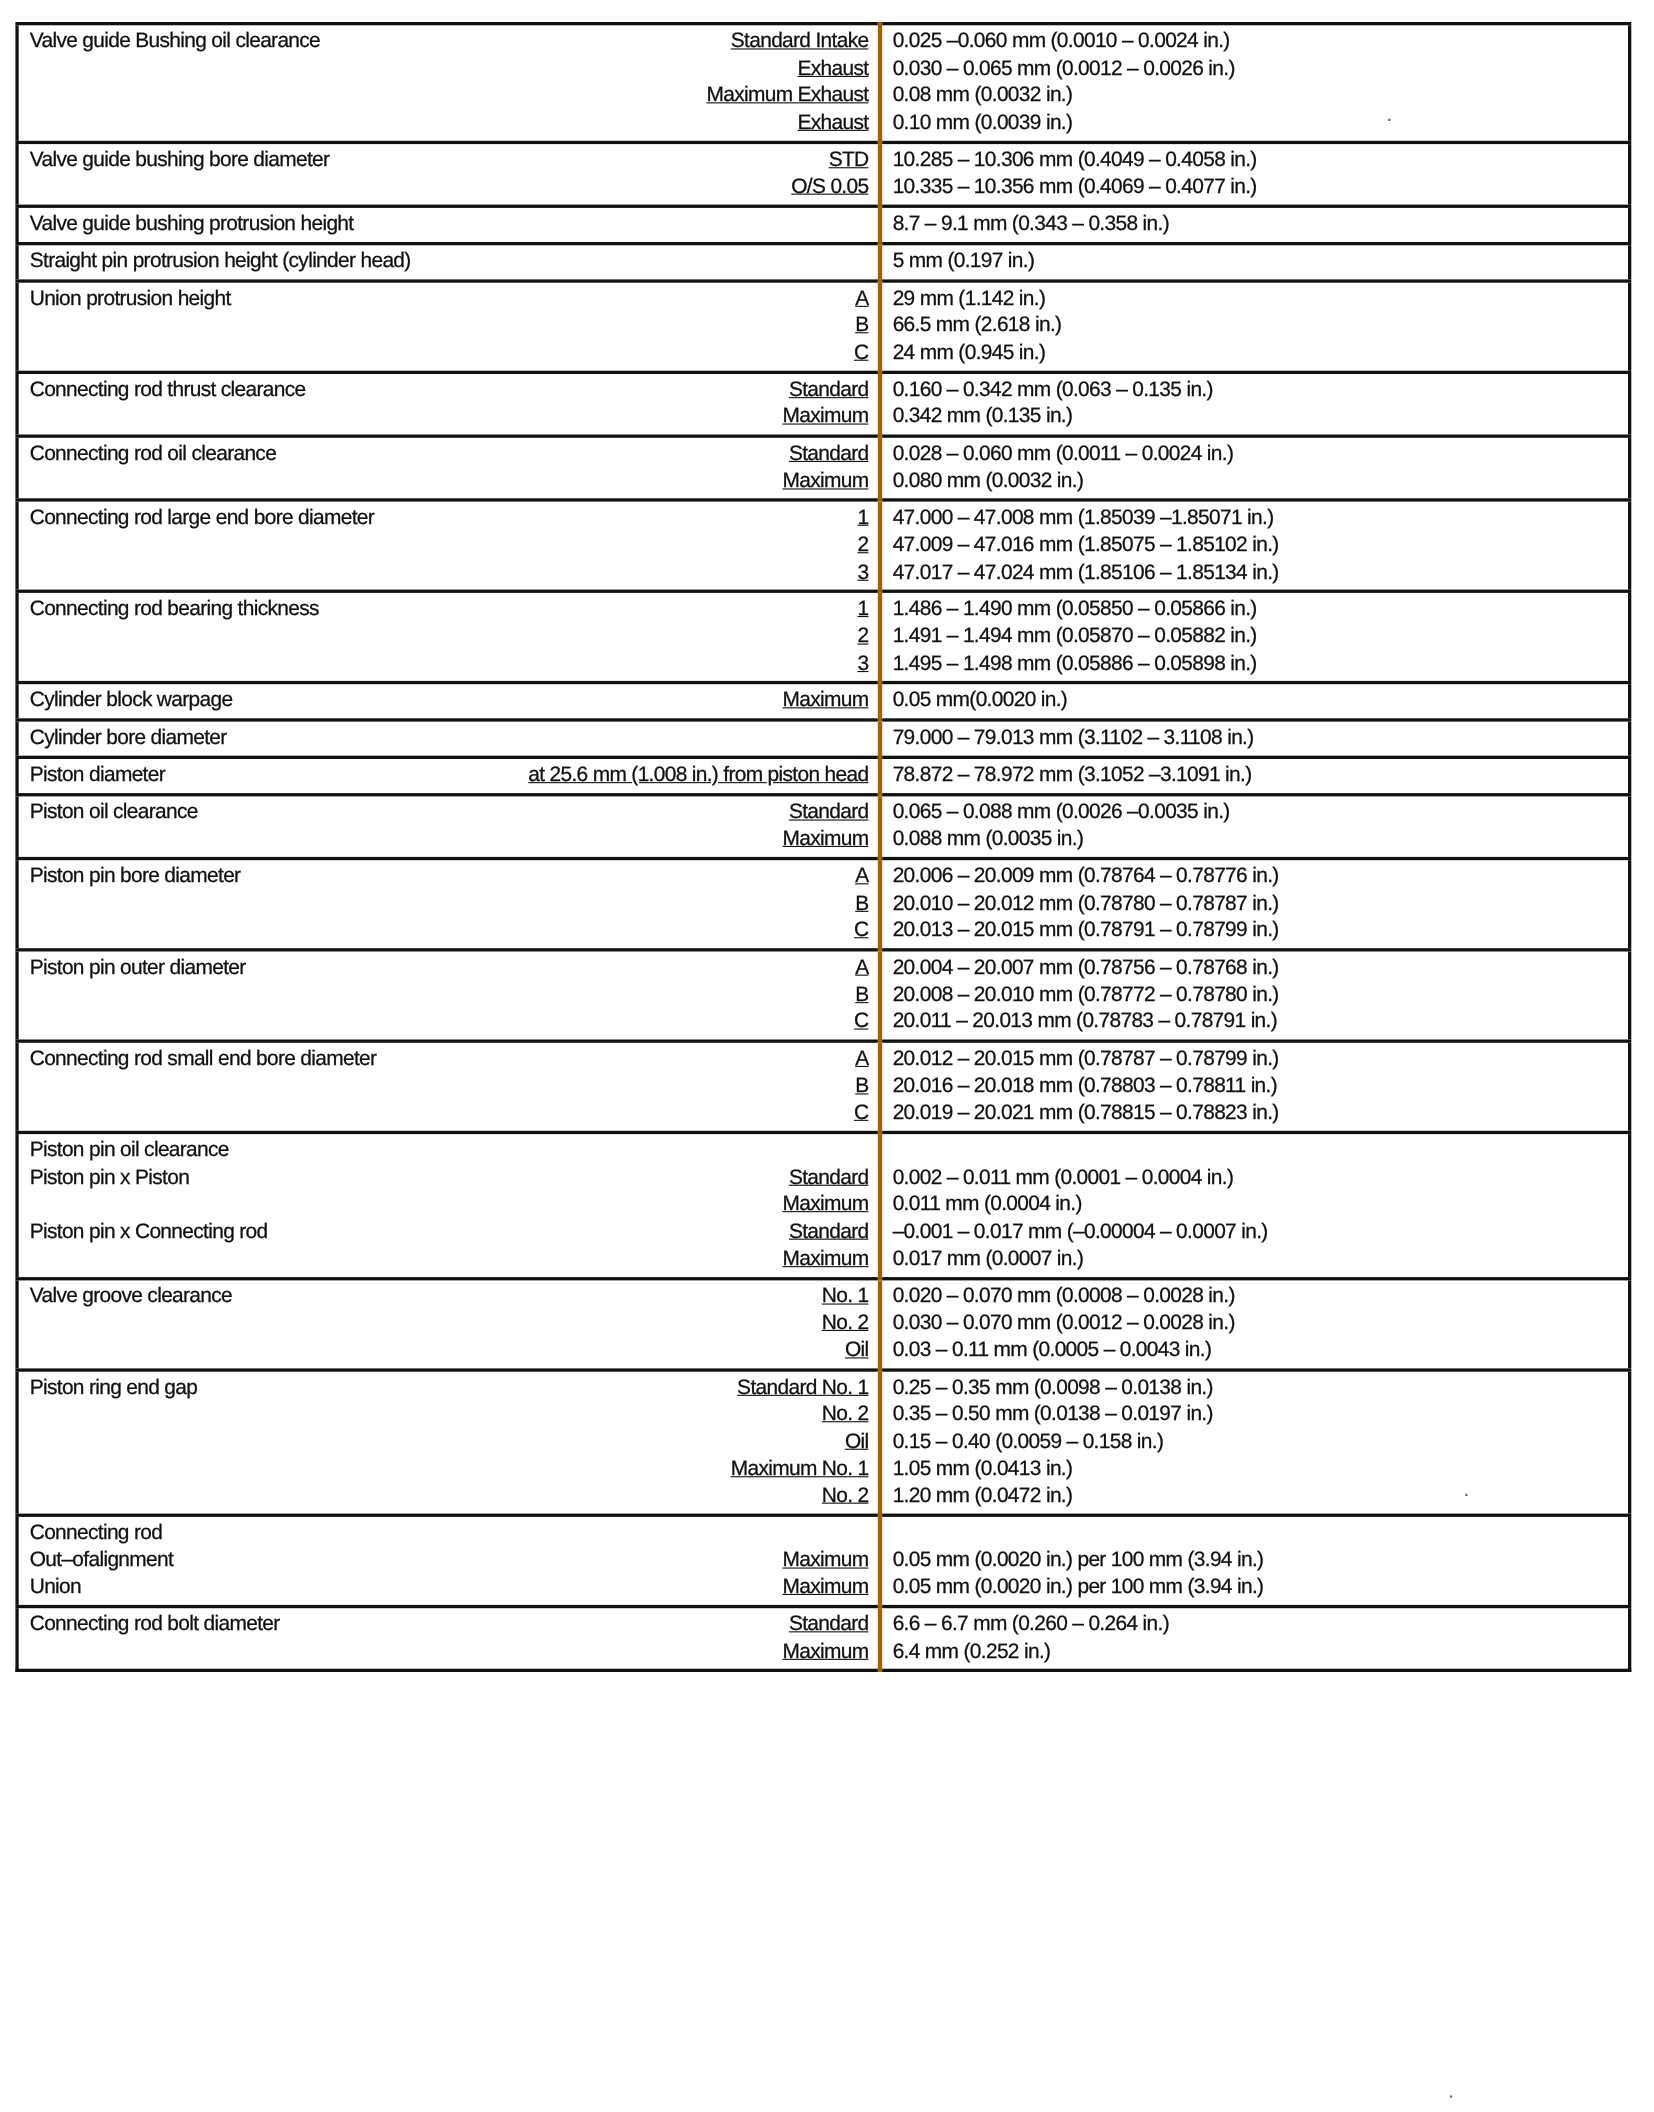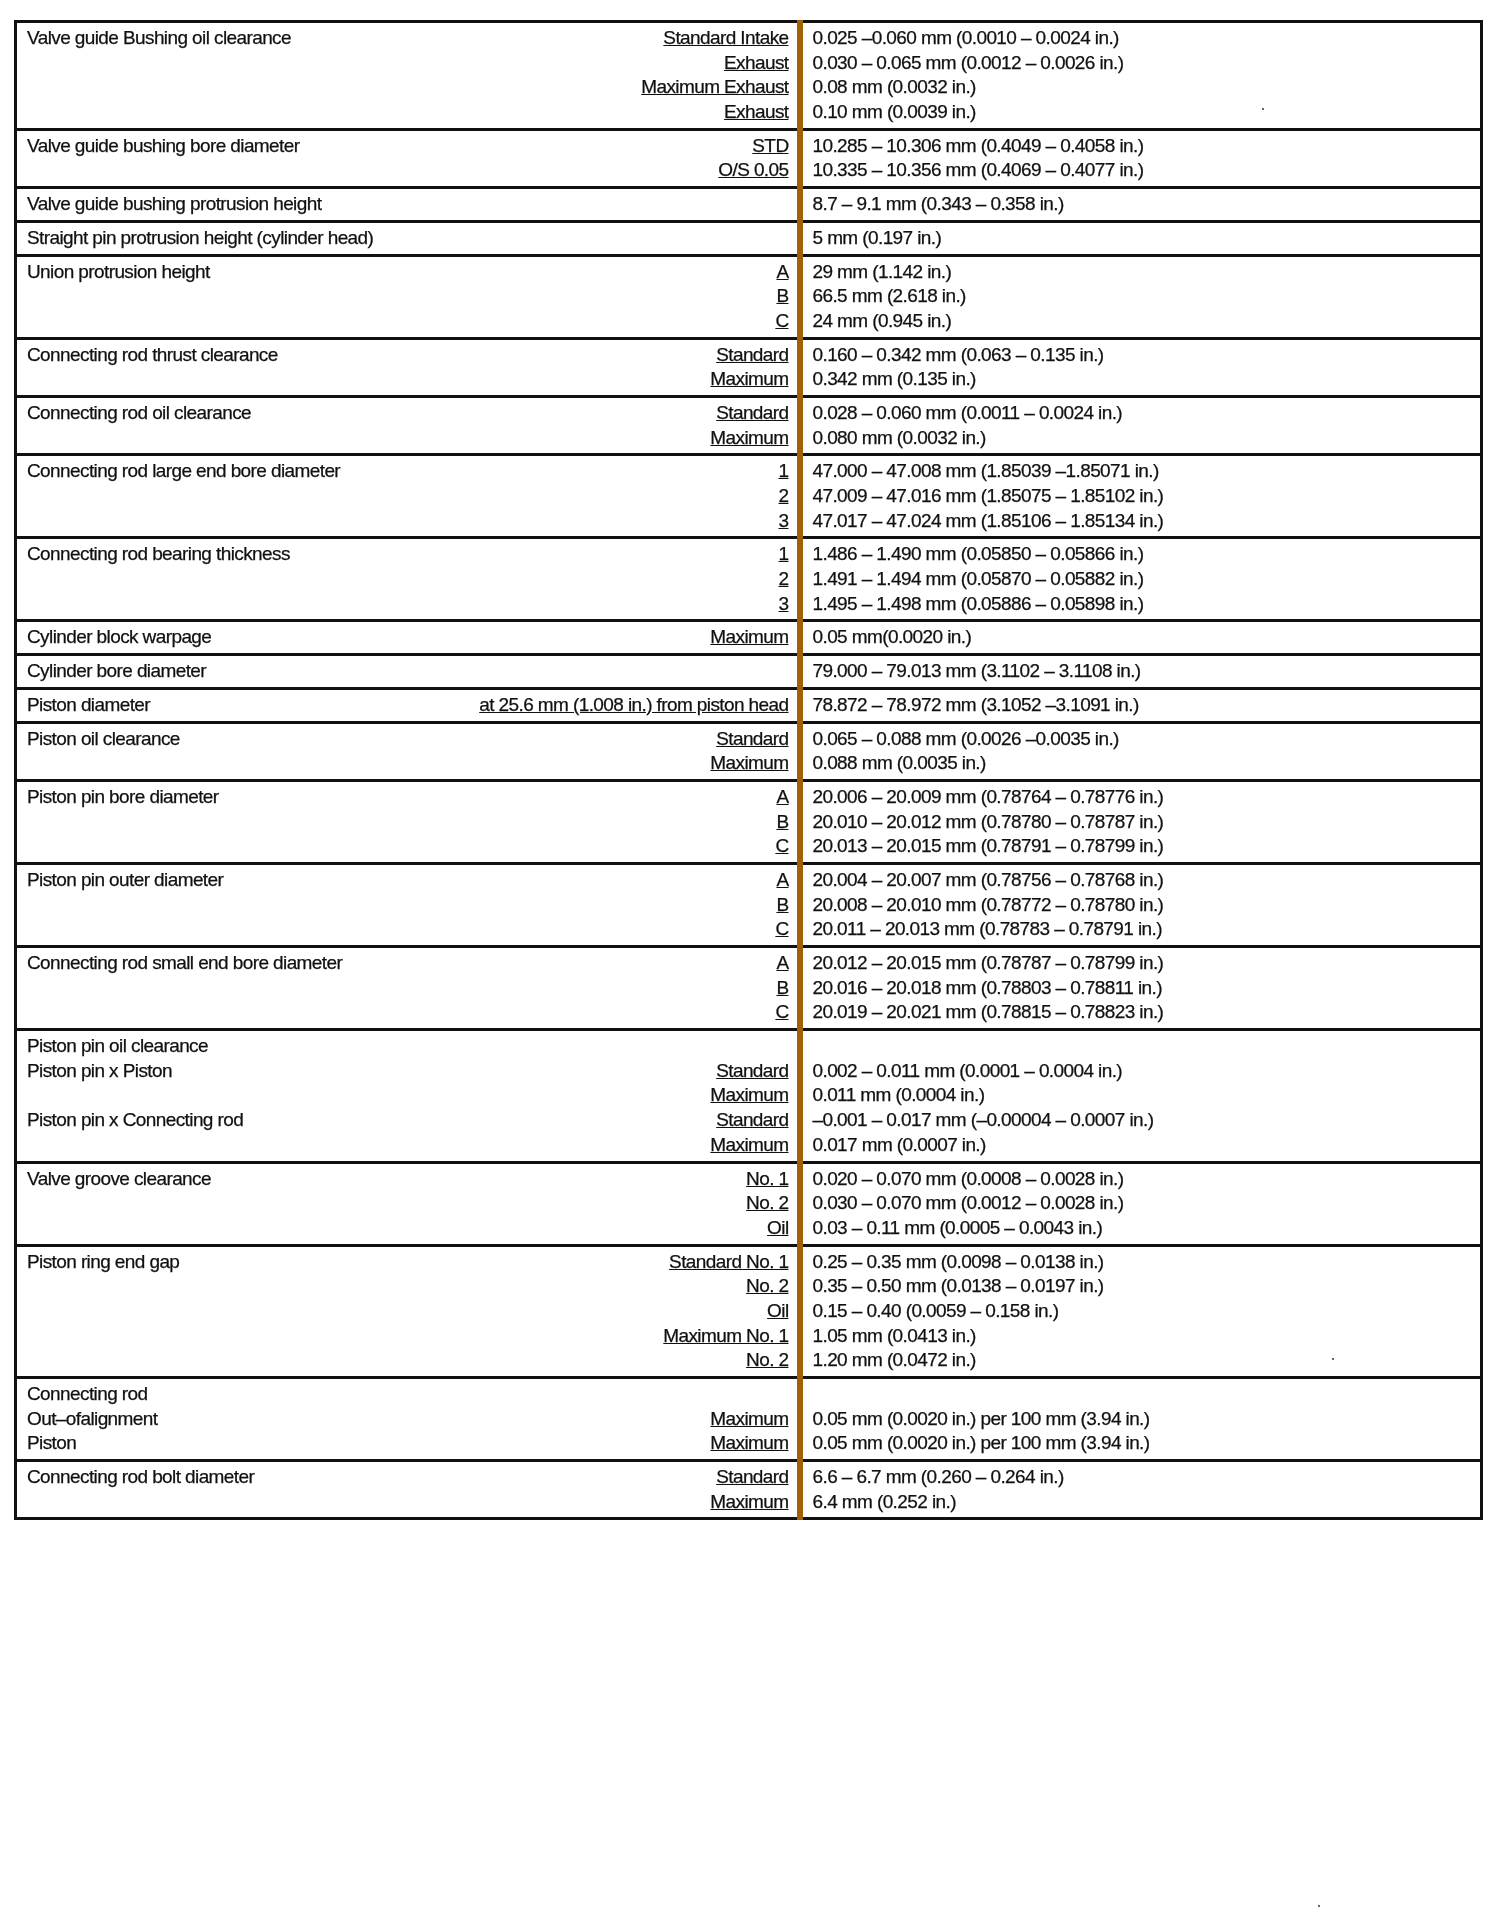--- a/index.html
+++ b/index.html
@@ -28,21 +28,21 @@
       border: 3px solid #111;
     }
     table.spec col.c-item { width: 784px; }
     table.spec col.c-val { width: 682px; }
     table.spec tr.group > td {
       border-top: 3px solid #111;
       vertical-align: top;
       padding: 3px 0 3px 0;
     }
     td.item-cell {
-      border-right: 6px solid #a16207;
+      border-right: 4px solid #a16207;
       padding-left: 10px !important;
       padding-right: 8px !important;
     }
     td.val-cell {
       padding-left: 10px !important;
     }
     .line {
       height: 24.7px;
       line-height: 24.7px;
       font-size: 19px;
@@ -432,21 +432,21 @@
           <td class="item-cell">
             <div class="line lrow">
               <span class="name">Connecting rod</span>
               <span class="qual"></span>
             </div>
             <div class="line lrow">
               <span class="name">Out–ofalignment</span>
               <span class="qual">Maximum</span>
             </div>
             <div class="line lrow">
-              <span class="name">Piston</span>
+              <span class="name">Union</span>
               <span class="qual">Maximum</span>
             </div>
           </td>
           <td class="val-cell">
             <div class="line"></div>
             <div class="line">0.05 mm (0.0020 in.) per 100 mm (3.94 in.)</div>
             <div class="line">0.05 mm (0.0020 in.) per 100 mm (3.94 in.)</div>
           </td>
         </tr>
         <tr class="group">

